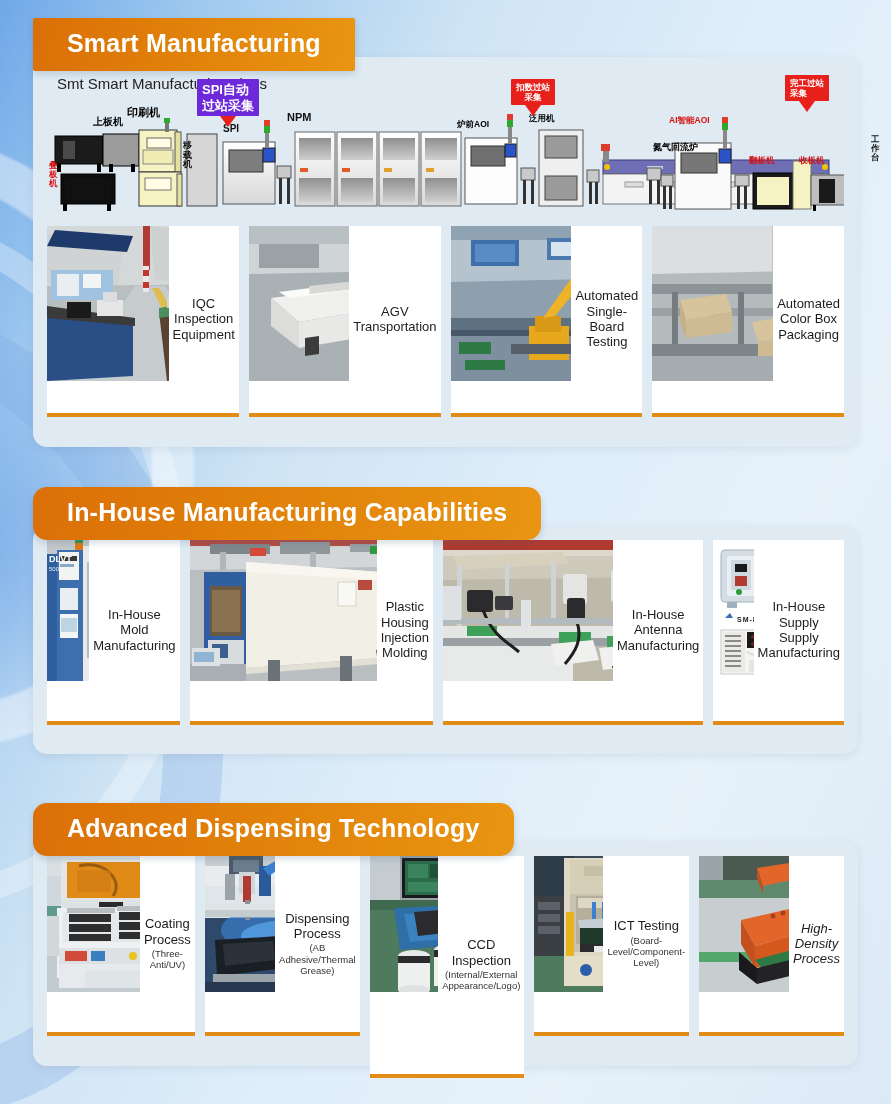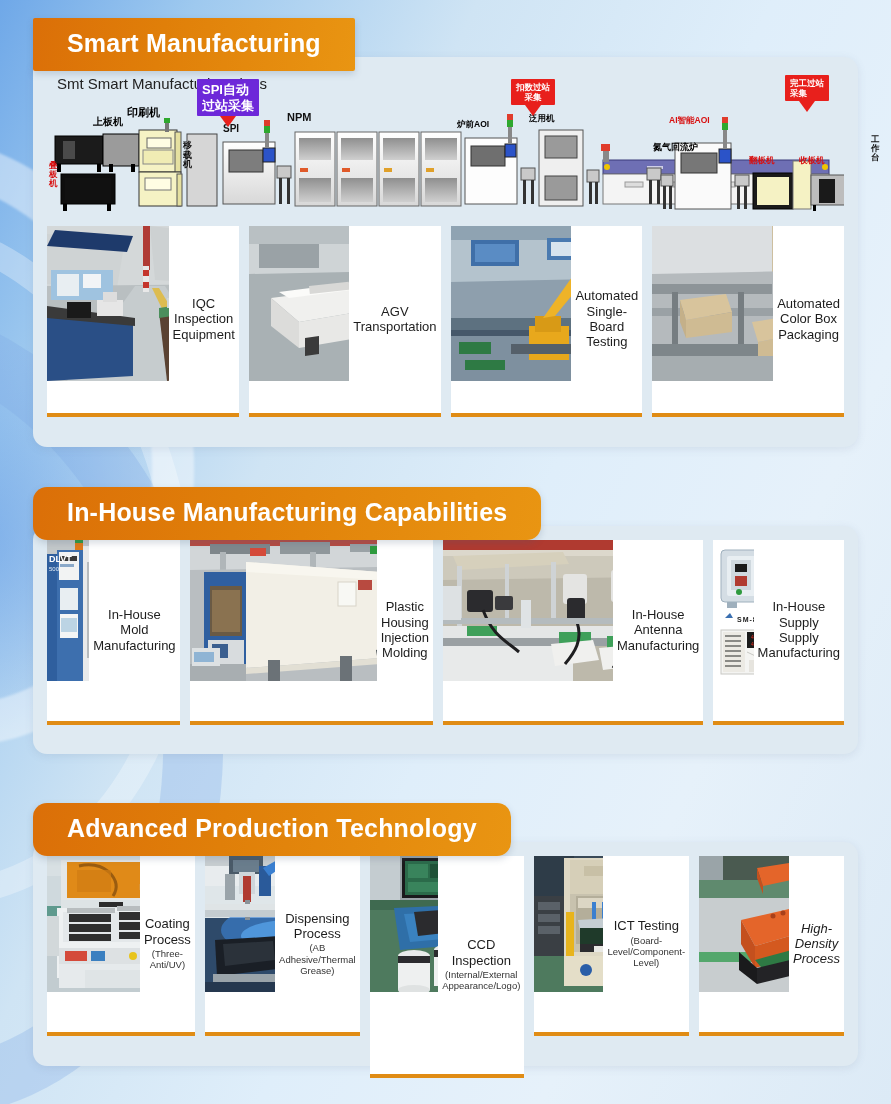--- a/index.html
+++ b/index.html
@@ -715,21 +715,21 @@
             <div class="t">Supply Manufacturing</div>
           </div>
         </div>
 
       </div>
     </div>
   </div>
 
   <div class="section" style="top:803px; width:825px;">
     <div class="sec-tab">
-      <h2>Advanced Production Technology</h2>
+      <h2>Advanced Dispensing Technology</h2>
     </div>
     <div class="sec-body" style="height:224px;">
       <div class="row">
 
         <div class="card" style="width:151px; height:180px;">
           <div class="photo" style="height:136px;">
             <svg width="151" height="136" viewBox="0 0 151 136" preserveAspectRatio="none">
               <rect width="151" height="136" fill="#cfd9dd"></rect>
               <rect x="0" y="0" width="151" height="20" fill="#d8e0e3"></rect>
               <rect x="0" y="50" width="151" height="24" fill="#5f9a8e"></rect>

